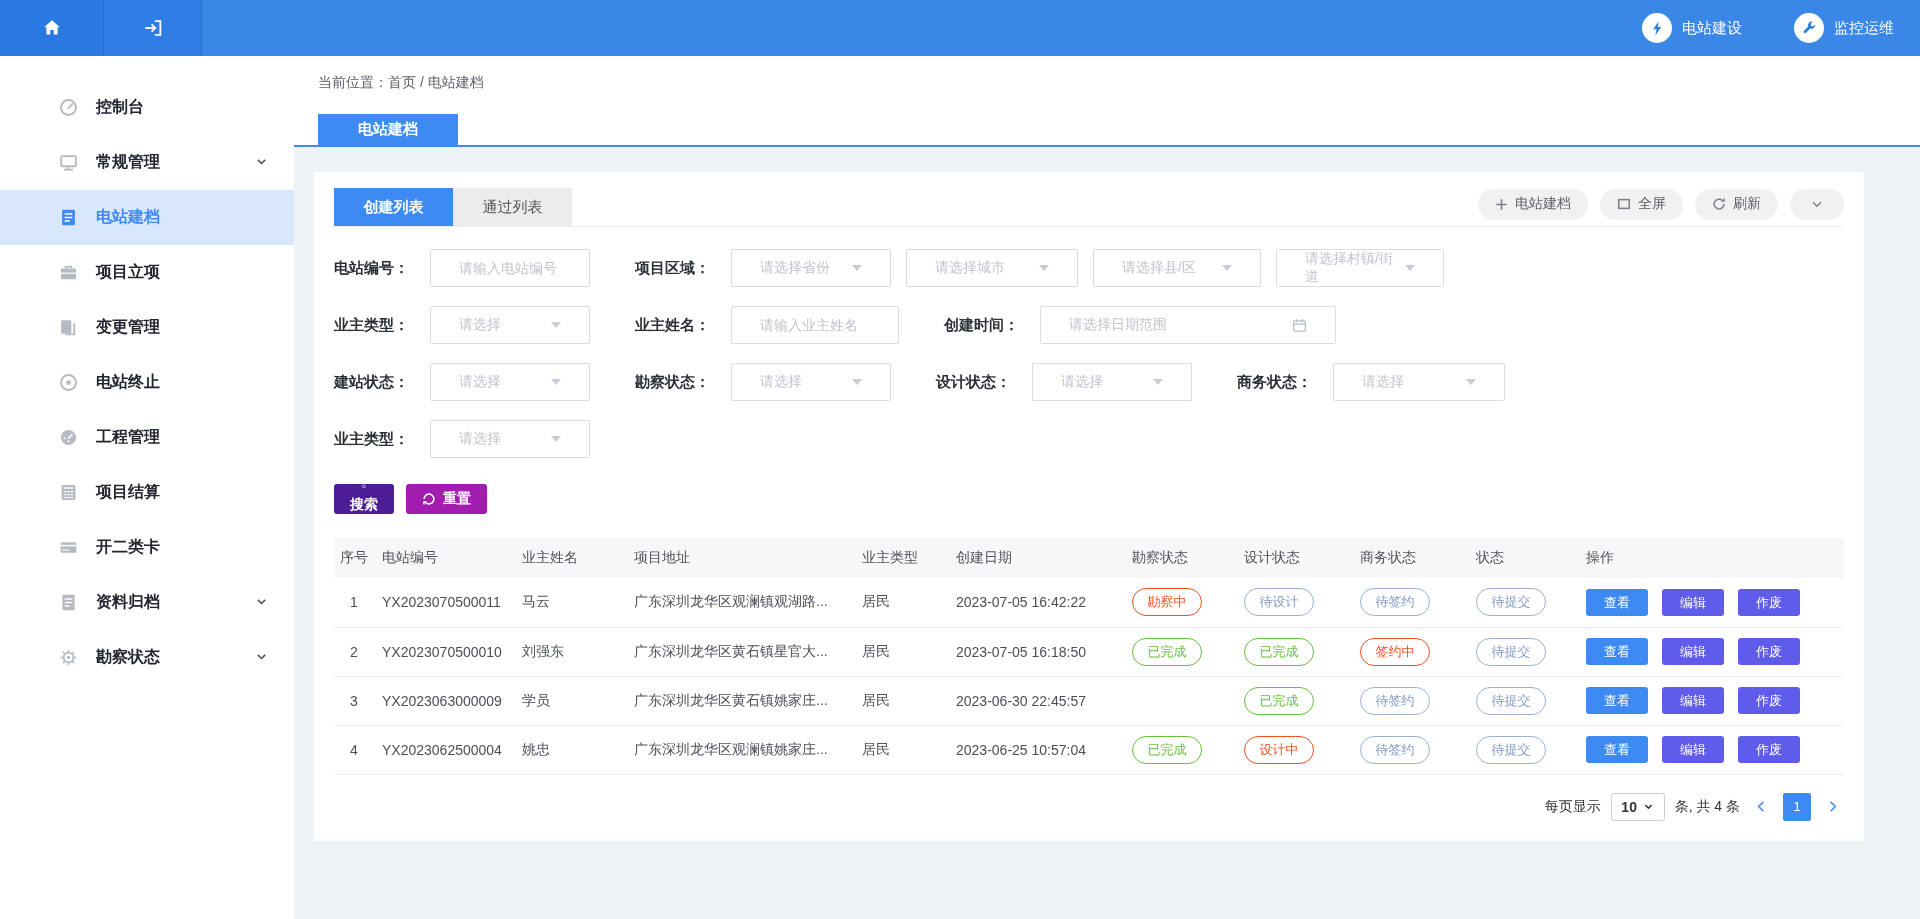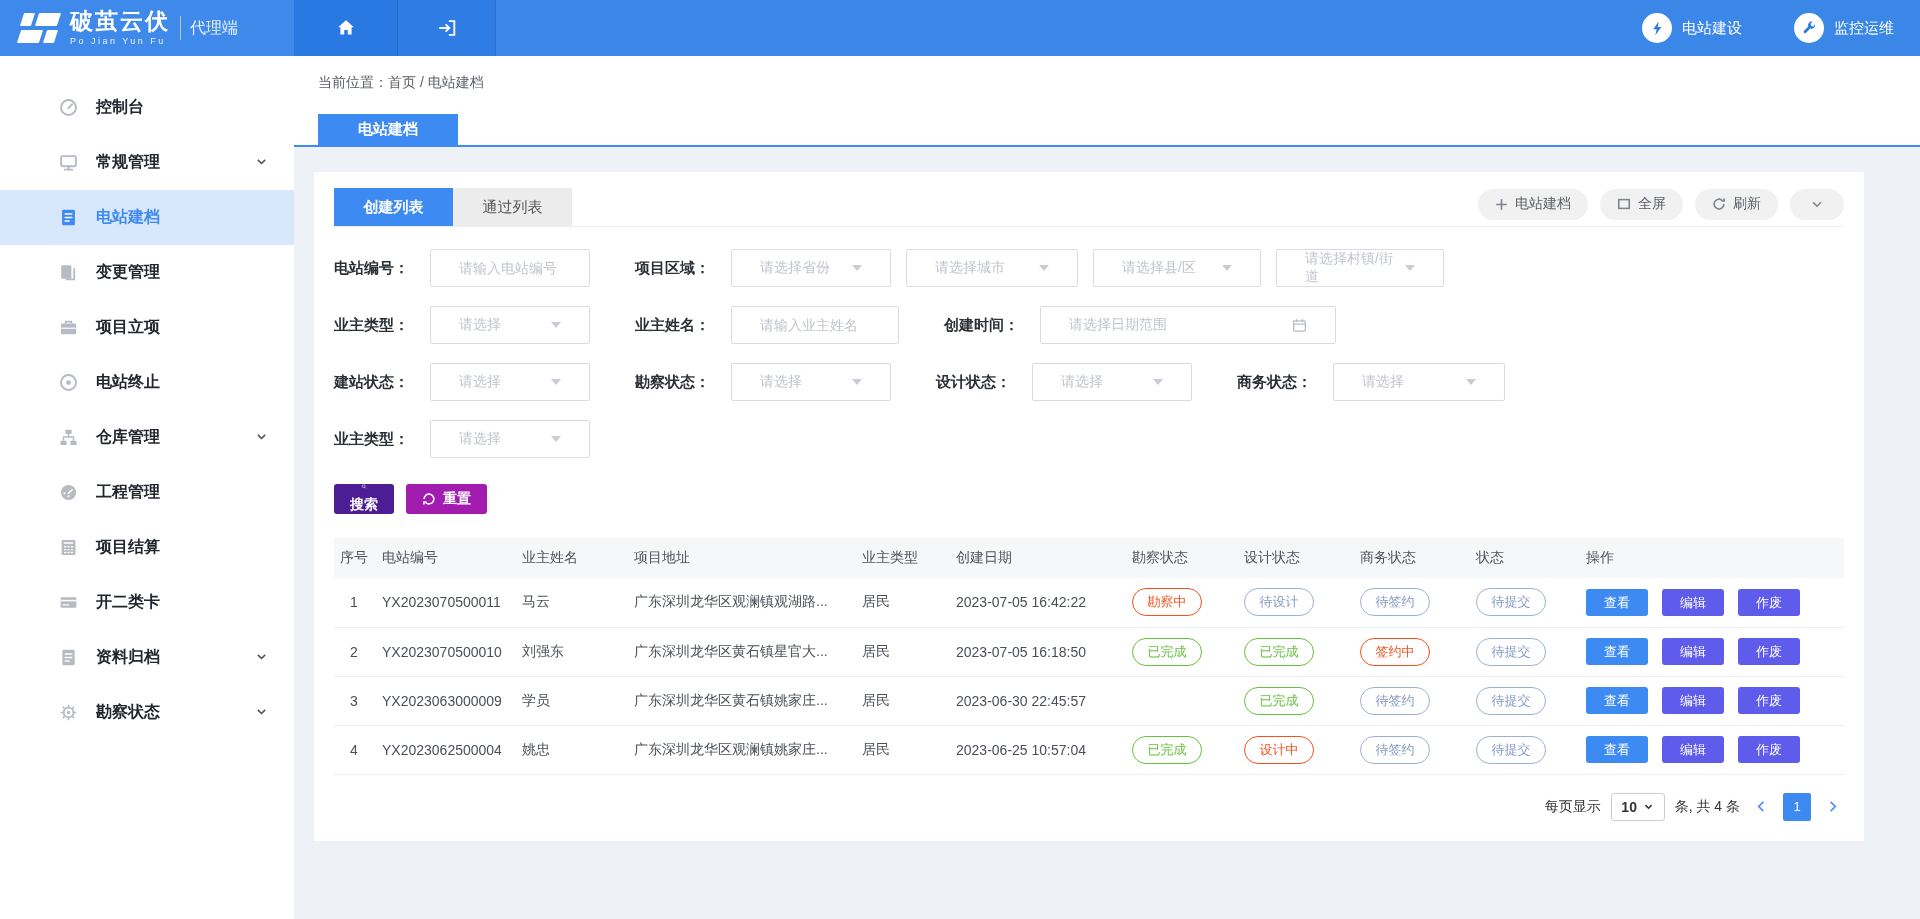--- a/index.html
+++ b/index.html
@@ -100,36 +100,20 @@
   .pp-select { width:54px; height:28px; border:1px solid #c9ced6; border-radius:3px; display:flex; align-items:center;
     justify-content:center; gap:6px; cursor:pointer; font-weight:bold; }
   .pg-chevron { display:flex; align-items:center; cursor:pointer; padding:0 4px; }
   .pg-num { width:28px; height:28px; background:#3d8af2; color:#fff; display:flex; align-items:center; justify-content:center;
     border-radius:2px; font-size:13px; cursor:pointer; }
 </style>
 </head>
 <body>
 
 <div class="header">
-  <div class="logo-area">
-    <div class="logo-mark">
-      <span class="lm a"></span>
-        <span class="lm b"></span>
-        <span class="lm c"></span>
-        <span class="lm d"></span>
-    </div>
-    <div class="logo-text">
-      <div class="logo-cn">破茧云伏</div>
-      <div class="logo-en">Po Jian Yun Fu</div>
-    </div>
-    <div class="portal-wrap">
-      <span class="portal-divider"></span>
-      <span class="portal-label">代理端</span>
-    </div>
-  </div>
 
   <div class="nav-seg">
     <div class="seg seg-b">
       <svg width="22" height="22" viewBox="0 0 24 24">
         <path d="M12 3.6l8.6 7.6h-2.5v8h-4.2v-5h-3.8v5H5.9v-8H3.4z" fill="#fff"></path>
       </svg>
     </div>
     <div class="seg seg-c">
       <svg width="22" height="22" viewBox="0 0 24 24" fill="none" stroke="#fff" stroke-width="2">
         <path d="M3.5 12h10.5"></path>
@@ -194,64 +178,48 @@
           <rect x="2.6" y="1.4" width="10.8" height="13.2" rx="1.2" fill="#3d8af2"></rect>
           <path d="M5.2 5h5.6M5.2 8h5.6M5.2 11h3.4" stroke="#fff" stroke-width="1.2" stroke-linecap="round"></path>
         </svg>
       </span>
       <span>电站建档</span>
     </div>
 
     <div class="side-item">
       <span class="s-ic">
         <svg width="19" height="19" viewBox="0 0 16 16">
-          <rect x="1.8" y="1.8" width="8.6" height="11.4" rx="1" fill="#b6bac2"></rect>
-          <path d="M12.8 4.4v9.4H5.6" fill="none" stroke="#b6bac2" stroke-width="1.5"></path>
-        </svg>
-      </span>
-      <span>变更管理</span>
-    </div>
-
-    <div class="side-item">
-      <span class="s-ic">
-        <svg width="19" height="19" viewBox="0 0 16 16">
           <path d="M5.6 4.6V3h4.8v1.6" fill="none" stroke="#b6bac2" stroke-width="1.5"></path>
           <rect x="1.6" y="4.6" width="12.8" height="9" rx="1" fill="#b6bac2"></rect>
           <path d="M1.6 8.6h12.8" stroke="#fff" stroke-width="1"></path>
         </svg>
       </span>
       <span>项目立项</span>
     </div>
 
     <div class="side-item">
       <span class="s-ic">
+        <svg width="19" height="19" viewBox="0 0 16 16">
+          <rect x="1.8" y="1.8" width="8.6" height="11.4" rx="1" fill="#b6bac2"></rect>
+          <path d="M12.8 4.4v9.4H5.6" fill="none" stroke="#b6bac2" stroke-width="1.5"></path>
+        </svg>
+      </span>
+      <span>变更管理</span>
+    </div>
+
+    <div class="side-item">
+      <span class="s-ic">
         <svg width="19" height="19" viewBox="0 0 16 16" fill="none" stroke="#b6bac2" stroke-width="1.6">
           <circle cx="8" cy="8" r="6.3"></circle>
             <circle cx="8" cy="8" r="2" fill="#b6bac2" stroke="none"></circle>
         </svg>
       </span>
       <span>电站终止</span>
     </div>
 
-    <div class="side-item">
-      <span class="s-ic">
-        <svg width="19" height="19" viewBox="0 0 16 16">
-          <rect x="5.4" y="1.4" width="5.2" height="3.6" rx=".6" fill="#b6bac2"></rect>
-          <rect x="1.2" y="10.8" width="5.2" height="3.6" rx=".6" fill="#b6bac2"></rect>
-          <rect x="9.6" y="10.8" width="5.2" height="3.6" rx=".6" fill="#b6bac2"></rect>
-          <path d="M8 5v2.6M3.8 10.8V7.6h8.4v3.2" fill="none" stroke="#b6bac2" stroke-width="1.3"></path>
-        </svg>
-      </span>
-      <span>仓库管理</span>
-      <span class="chev">
-        <svg width="13" height="13" viewBox="0 0 16 16" fill="none" stroke="#4a4f57" stroke-width="1.8">
-            <path d="M3.5 6l4.5 4.5L12.5 6"></path>
-          </svg>
-      </span>
-    </div>
 
     <div class="side-item">
       <span class="s-ic">
         <svg width="19" height="19" viewBox="0 0 16 16">
           <circle cx="8" cy="8" r="6.4" fill="#b6bac2"></circle>
           <path d="M8 8.5l3-2.8" stroke="#fff" stroke-width="1.4" stroke-linecap="round"></path>
           <circle cx="4.6" cy="8.6" r=".9" fill="#fff"></circle>
             <circle cx="8" cy="11.2" r=".9" fill="#fff"></circle>
         </svg>
       </span>

